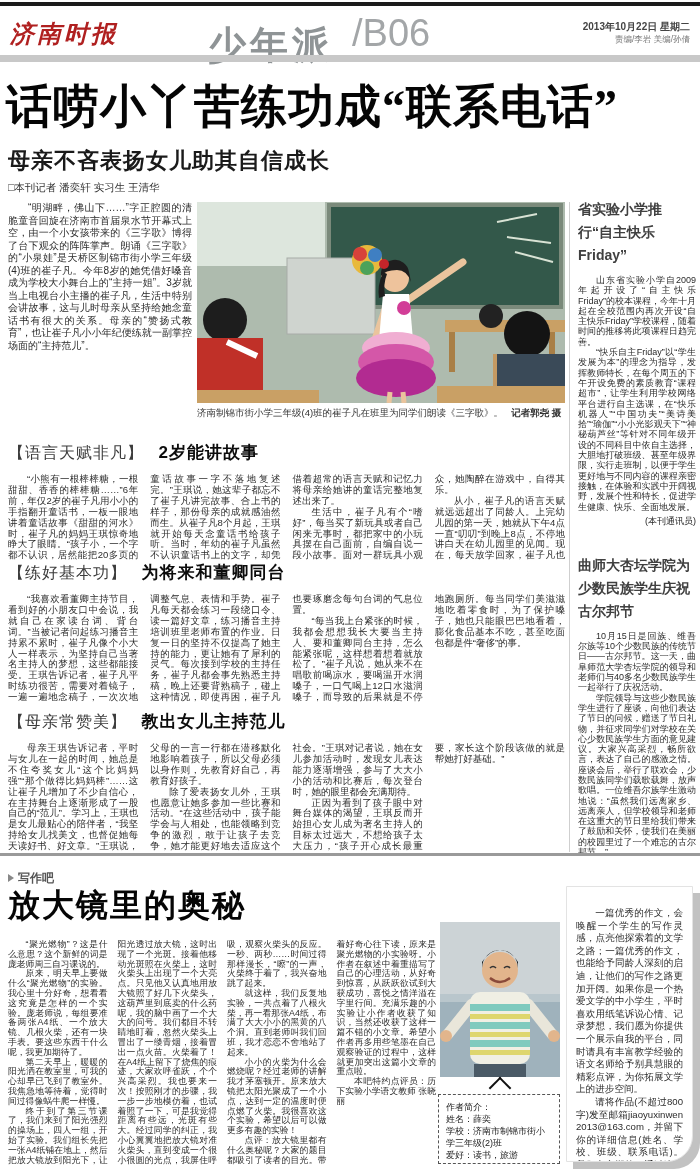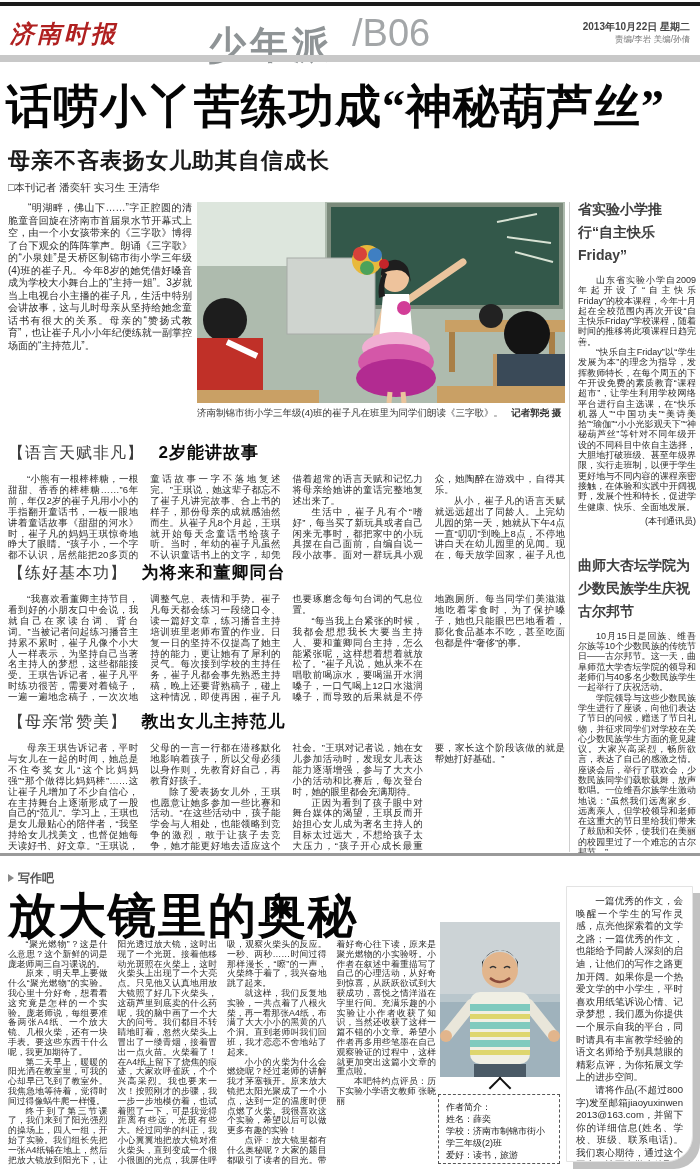--- a/index.html
+++ b/index.html
@@ -46,53 +46,53 @@
   .sb-body p{margin:0;text-indent:2em;}
   .sb-attr{font-size:9px;text-align:right;margin:3px 0 0 0;color:#222;}
   .sb-gap{height:26px;}
 
   .hdiv{position:absolute;left:0;top:853px;width:700px;height:3px;background:#9a9a9a;}
 
   .col-tag{position:absolute;left:8px;top:870px;font-size:12px;font-weight:bold;color:#555;}
   .col-tag .tri{display:inline-block;width:0;height:0;border-left:6px solid #888;border-top:4px solid transparent;
                 border-bottom:4px solid transparent;margin-right:4px;}
   .w-title{position:absolute;left:8px;top:884px;font-family:"Liberation Serif","DejaVu Serif",serif;
-           font-weight:bold;font-size:48px;color:#050505;letter-spacing:2px;}
+           font-weight:bold;font-size:32px;color:#050505;letter-spacing:2px;}
   .w-body{position:absolute;left:8px;top:940px;width:428px;height:228px;column-count:4;column-gap:10px;column-fill:auto;
           font-size:8.8px;line-height:9.8px;text-align:justify;overflow:hidden;}
   .w-body p{margin:0;text-indent:2em;}
 
   .boyphoto{position:absolute;left:440px;top:922px;width:120px;height:155px;overflow:hidden;background:#cfd6da;}
   .caret{position:absolute;left:492px;top:1080px;width:14px;height:14px;
          border-left:2px solid #111;border-top:2px solid #111;transform:rotate(45deg);}
   .authorbox{position:absolute;left:438px;top:1094px;width:122px;height:70px;border:1px dashed #555;
              padding:6px 7px;font-size:9px;line-height:12px;color:#222;box-sizing:border-box;overflow:hidden;}
   .authorbox div{margin:0;}
 
   .card{position:absolute;left:566px;top:886px;width:127px;height:276px;background:#fff;border:1px solid #e3e3e3;
-        border-radius:0 0 26px 0;box-shadow:7px 7px 0 #c2c2c2;padding:8px 9px;box-sizing:border-box;
+        border-radius:0 0 26px 0;box-shadow:7px 7px 0 #c2c2c2;padding:20px 9px;box-sizing:border-box;
         font-size:9.6px;line-height:12.6px;text-align:justify;overflow:hidden;}
   .card p{margin:0;text-indent:2em;word-break:break-all;}
 </style>
 </head>
 <body>
 
 <div class="page">
 
   <div class="topline"></div>
   <div class="masthead">济南时报</div>
   <div class="section-title">少年派</div>
   <div class="page-no">/B06</div>
   <div class="dateblock">
     <div class="d1">2013年10月22日 星期二</div>
     <div class="d2">责编/李岩 美编/孙倩</div>
   </div>
   <div class="grayband"></div>
 
-  <div class="headline">话唠小丫苦练功成“神秘葫芦丝”</div>
+  <div class="headline">话唠小丫苦练功成“联系电话”</div>
   <div class="subhead">母亲不吝表扬女儿助其自信成长</div>
   <div class="byline">□本刊记者 潘奕轩 实习生 王清华</div>
 
   <div class="intro">
       <p>“明湖畔，佛山下……”字正腔圆的清脆童音回旋在济南市首届泉水节开幕式上空，由一个小女孩带来的《三字歌》博得了台下观众的阵阵掌声。朗诵《三字歌》的“小泉娃”是天桥区制锦市街小学三年级(4)班的崔子凡。今年8岁的她凭借好嗓音成为学校大小舞台上的“主持一姐”。3岁就当上电视台小主播的崔子凡，生活中特别会讲故事，这与儿时母亲从坚持给她念童话书有很大的关系。母亲的“赞扬式教育”，也让崔子凡小小年纪便练就一副掌控场面的“主持范儿”。</p>
     </div>
 
   <div class="photo">
     <svg width="368" height="201" viewBox="0 0 368 201">
       <rect x="0" y="0" width="368" height="201" fill="#aebbae"></rect>

